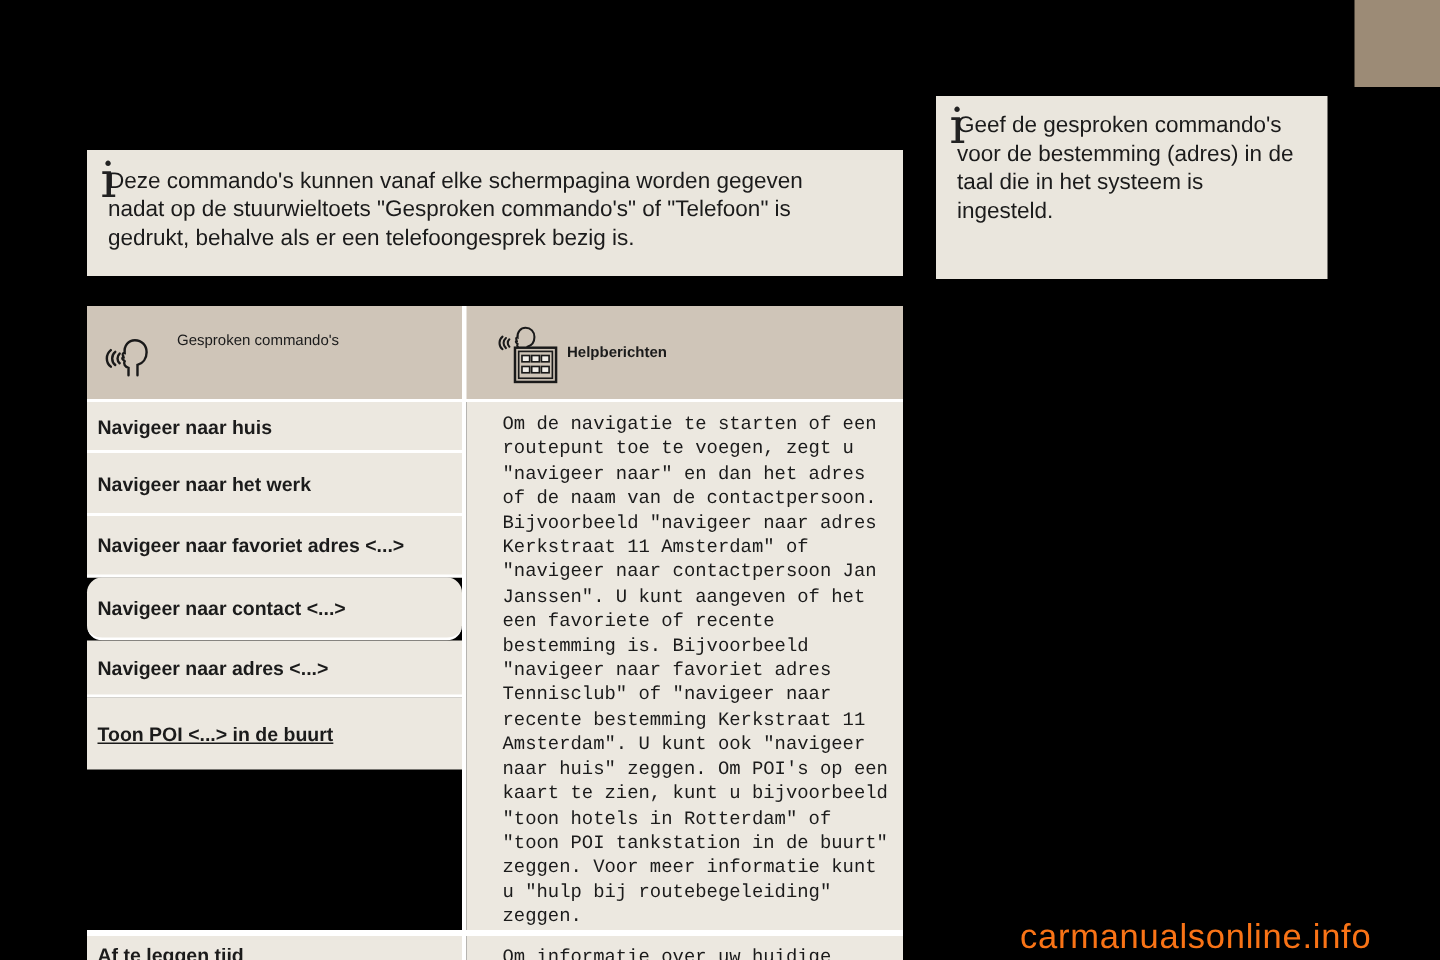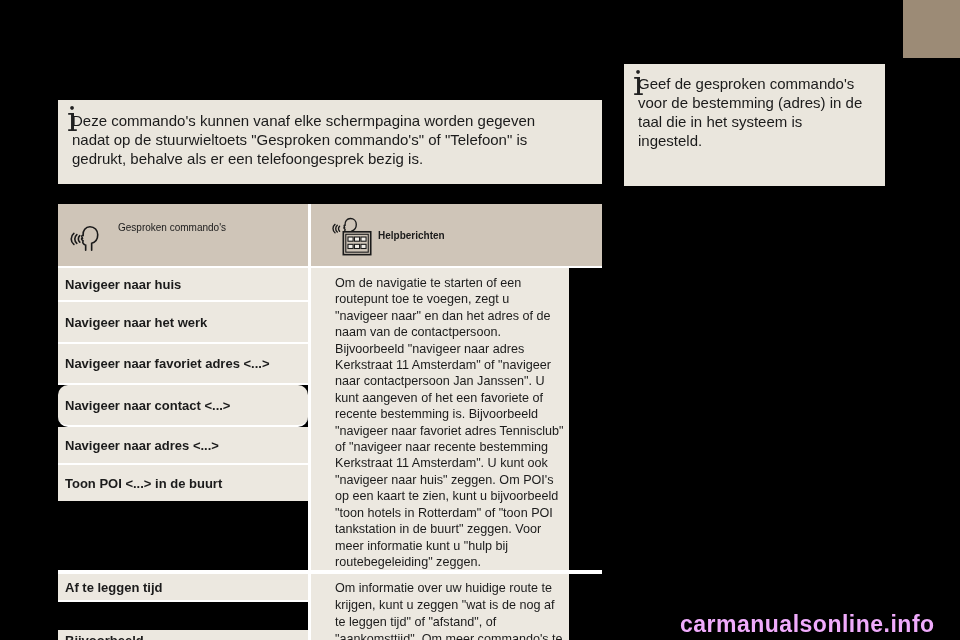--- a/index.html
+++ b/index.html
@@ -24,46 +24,46 @@
 
   
   .cmd-table{position:absolute;left:58px;top:204px;width:544px;}
   .thead{display:flex;background:#cfc5b8;height:64px;box-sizing:border-box;border-bottom:2px solid #fff;}
   .th{display:flex;align-items:flex-start;box-sizing:border-box;}
   .th-left{width:253px;border-right:3px solid #fff;padding:11px 0 0 10px;}
   .th-right{width:291px;padding:8px 0 0 20px;}
   .th-label{font-size:10px;margin-left:12px;margin-top:7px;text-align:right;}
   .th-right .th-label{font-weight:bold;margin-left:5px;margin-top:18px;}
 
-  .tgroup{display:flex;}
+  .tgroup{display:flex;justify-content:center;}
   .col-left{width:253px;box-sizing:border-box;border-right:3px solid #fff;display:flex;flex-direction:column;}
-  .col-right{width:258px;box-sizing:border-box;background:#ece8e0;}
+  .col-right{width:291px;box-sizing:border-box;background:#ece8e0;font-family:Liberation Mono, monospace;}
   .cmd-row{
     background:#ece8e0;box-sizing:border-box;display:flex;align-items:center;
     padding-left:7px;font-weight:bold;font-size:13px;
   }
   .g1 .cmd-row:nth-child(1){height:34px;}
   .g1 .cmd-row:nth-child(2){height:42px;}
   .g1 .cmd-row:nth-child(3){height:41px;}
   .g1 .cmd-row:nth-child(4){height:42px;border-radius:10px;}
   .g1 .cmd-row:nth-child(5){height:38px;}
-  .g1 .cmd-row:nth-child(6){height:36px;}
+  .g1 .cmd-row:nth-child(6){height:48px;text-decoration:underline;}
   .g2 .cmd-row:nth-child(1){height:28px;}
   .g2 .cmd-row:nth-child(2){height:23px;margin-top:28px;}
   .g2 .cmd-row:nth-child(3){height:24px;}
   .g2 .cmd-row:nth-child(4){height:19px;}
   .cmd-row:not(:last-child){border-bottom:2px solid #fff;}
   .help-text{margin:0;font-size:12.6px;}
   .g1 .help-text{padding:7px 5px 0 24px;line-height:16.4px;}
   .g2 .help-text{padding:6px 5px 0 24px;line-height:17px;}
   .group-sep{height:4px;background:#fff;}
 
   .watermark{
     position:absolute;left:680px;top:611px;
-    font-size:23px;font-weight:bold;letter-spacing:0.5px;color:#f0abfc;text-align:center;
+    font-size:23px;font-weight:normal;letter-spacing:0.5px;color:#f97316;text-align:center;
   }
   svg{display:block;flex:0 0 auto;}
 </style>
 </head>
 <body>
 
 <div class="stage">
 
   <div class="corner-tab"></div>
 

